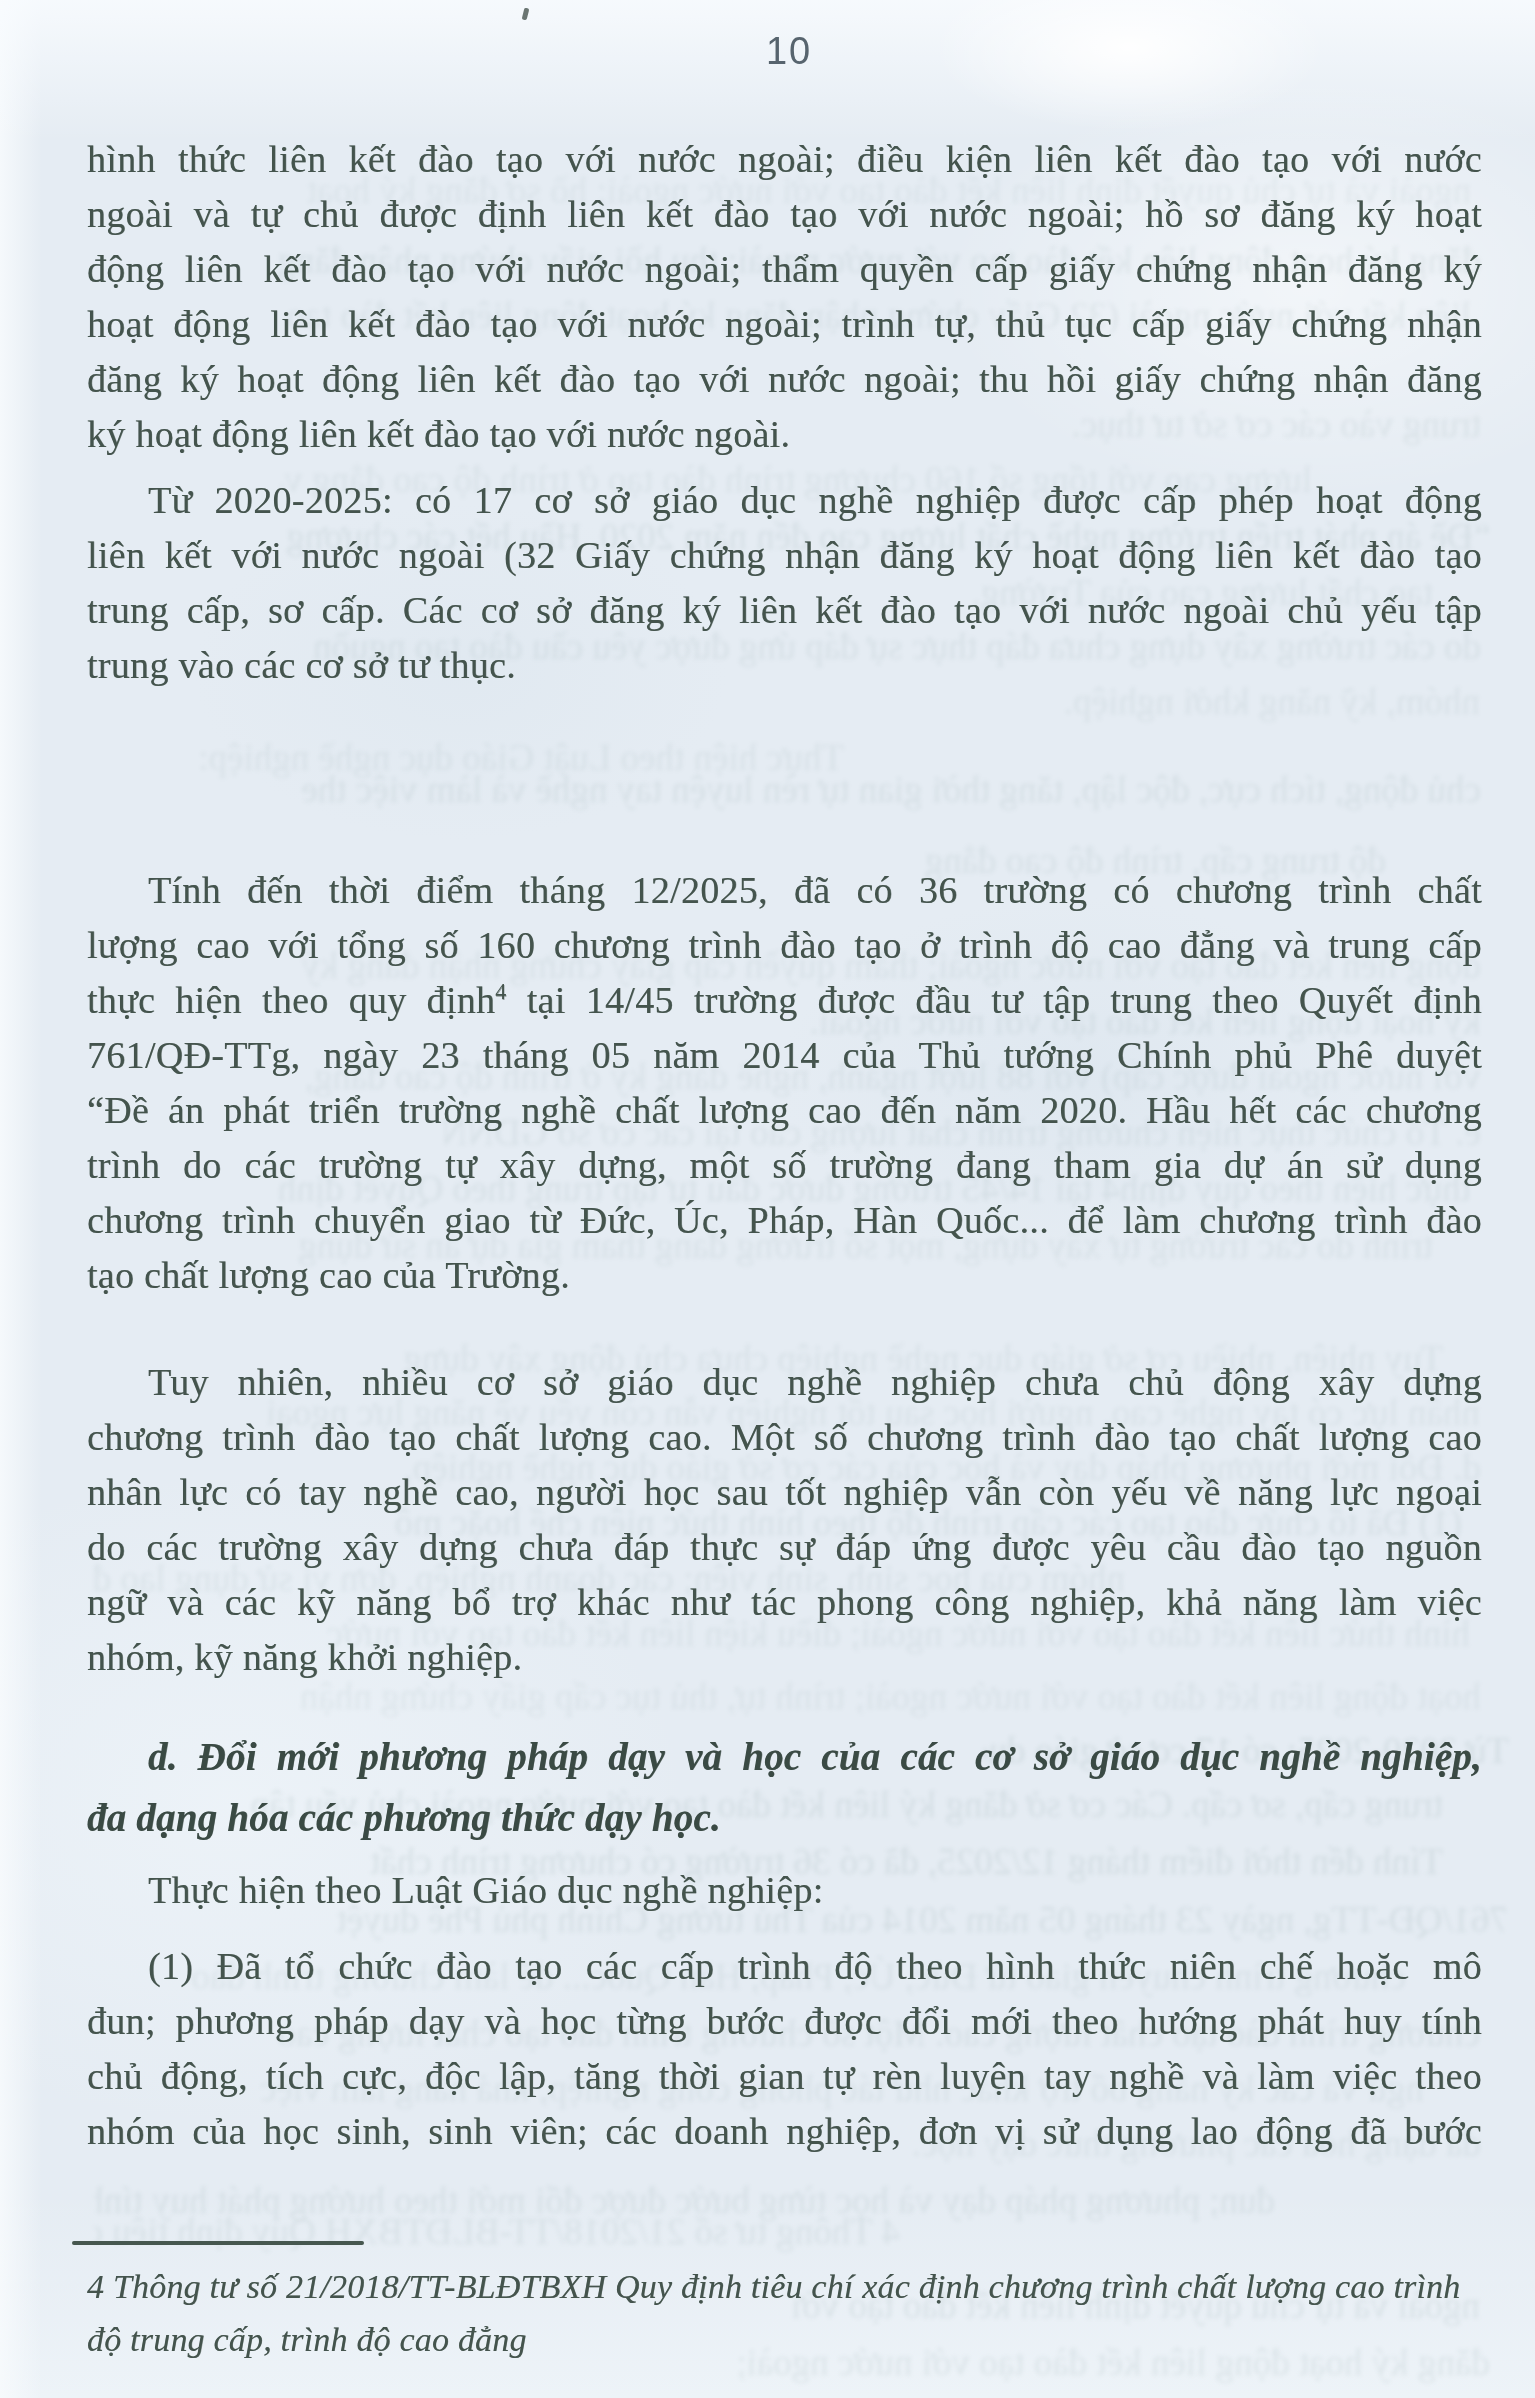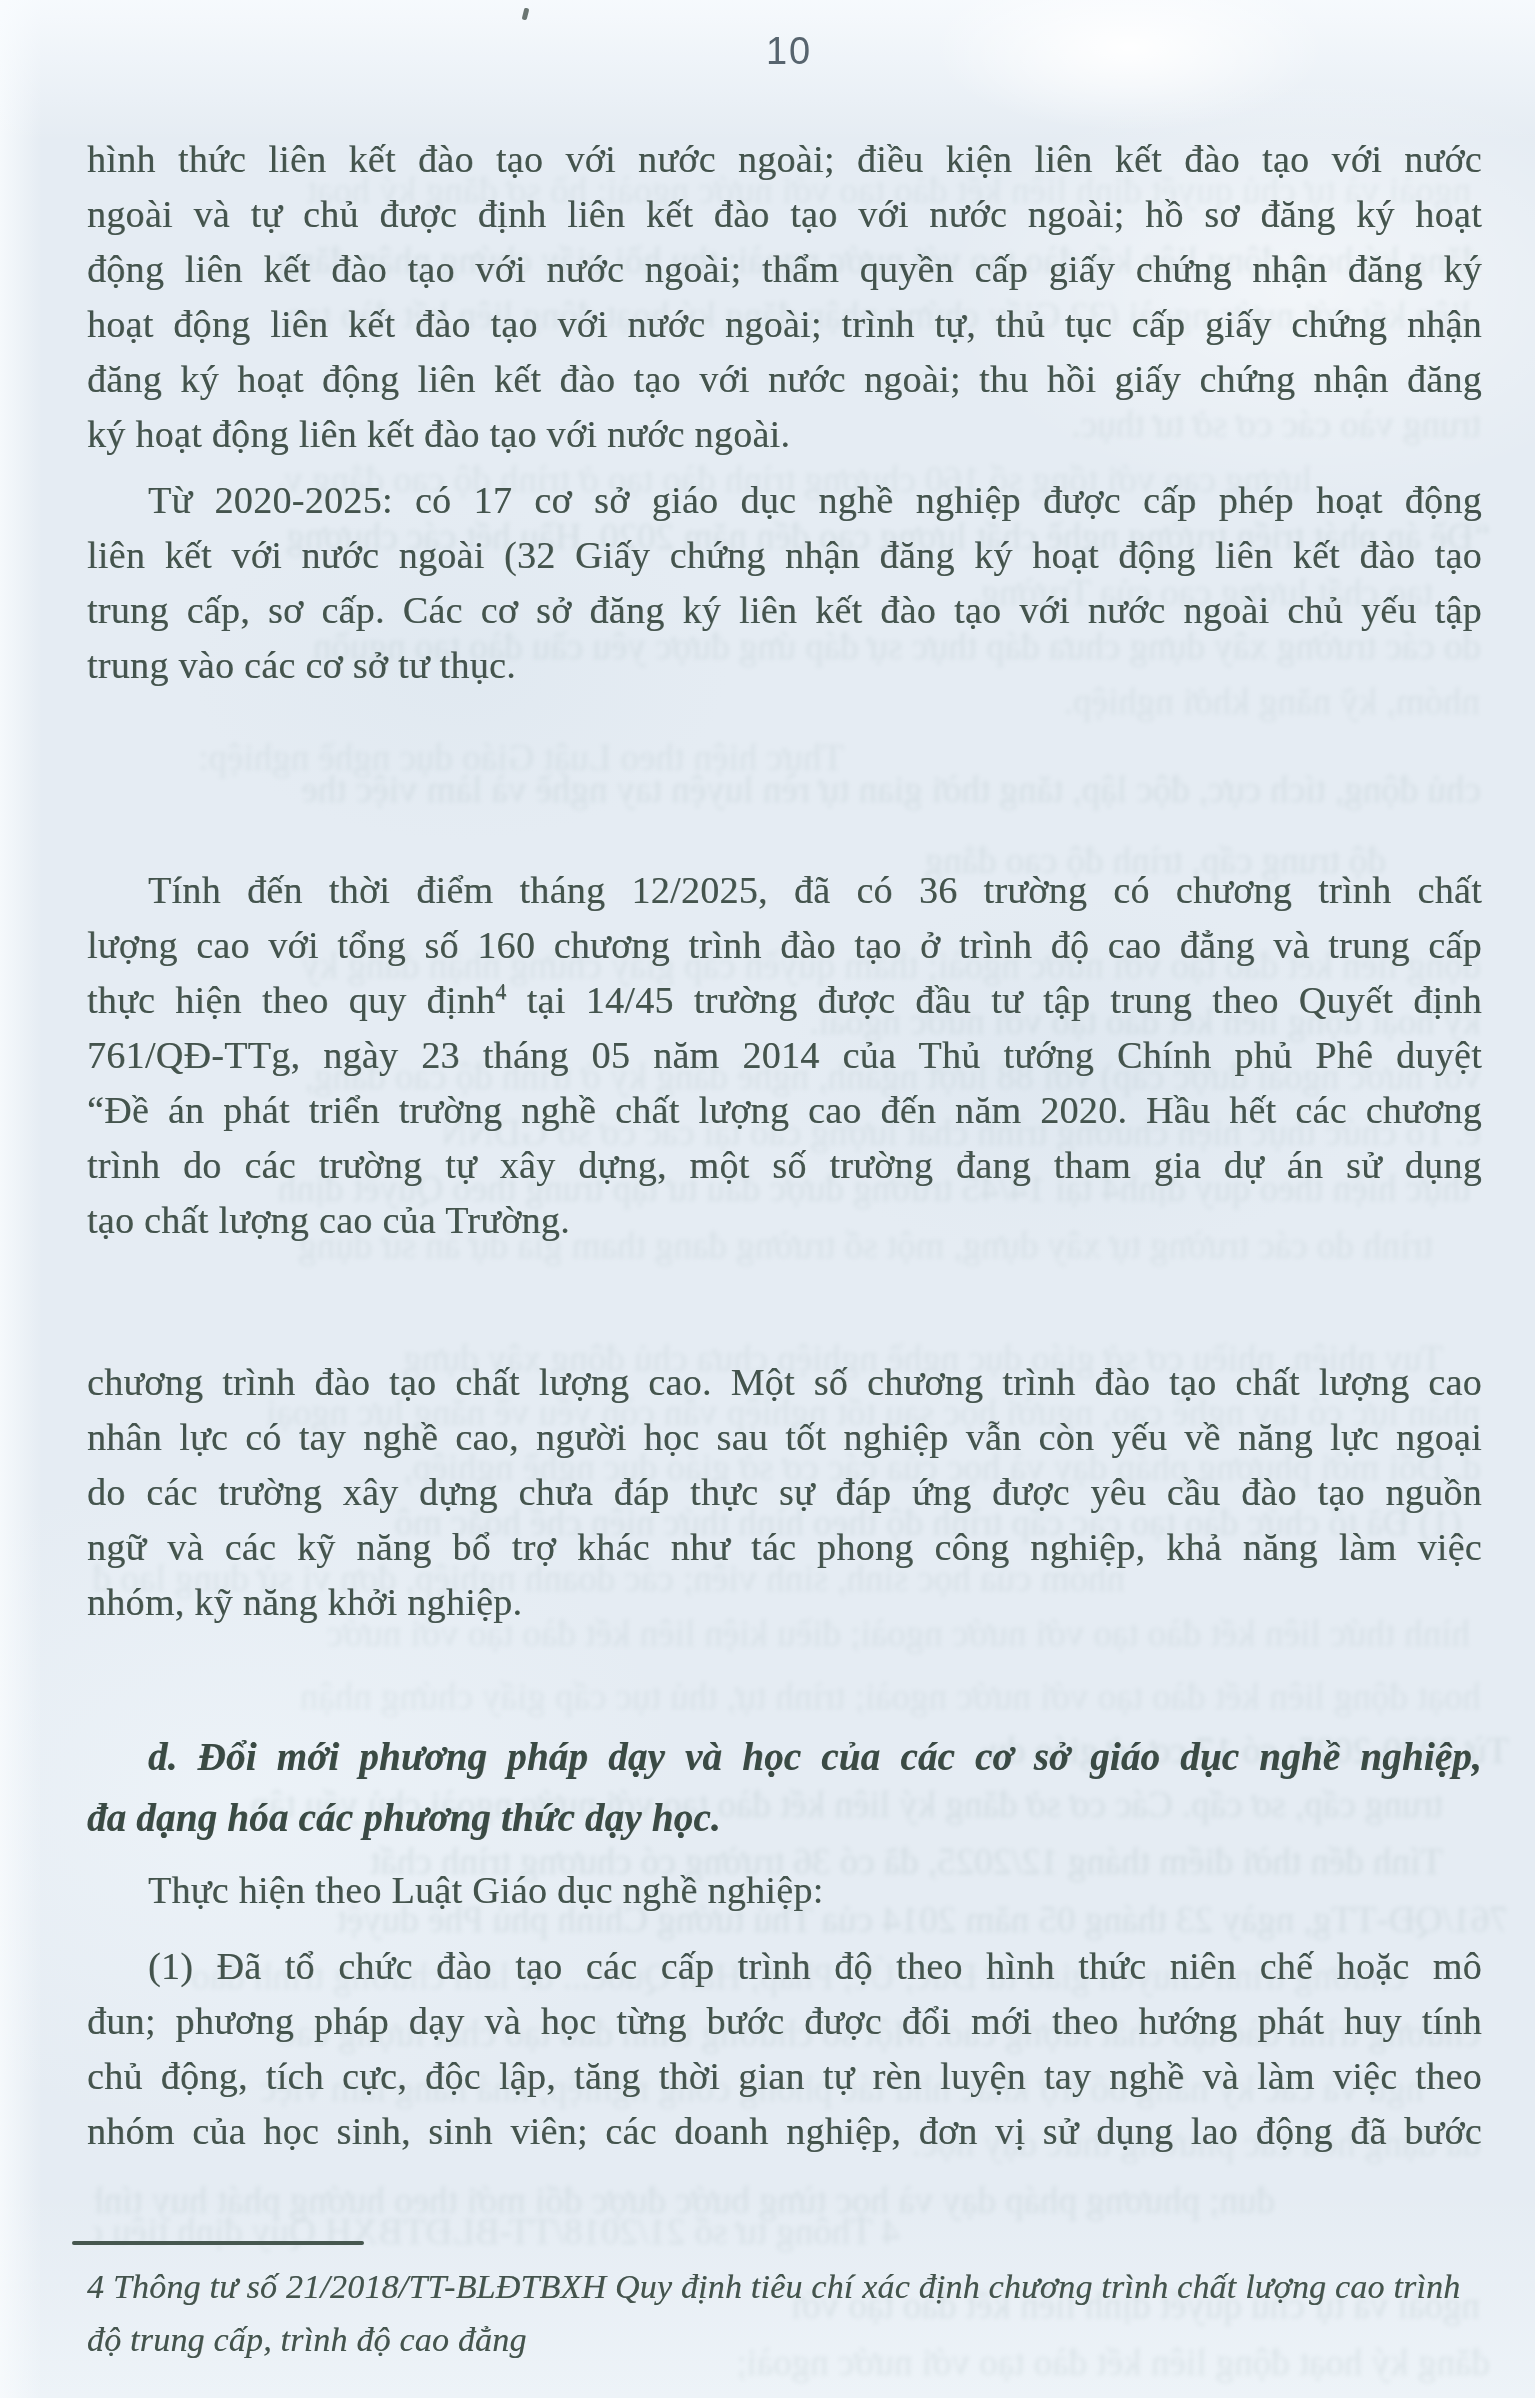--- a/index.html
+++ b/index.html
@@ -121,23 +121,25 @@
         <div class="line">trung cấp, sơ cấp. Các cơ sở đăng ký liên kết đào tạo với nước ngoài chủ yếu tập</div>
         <div class="line last">trung vào các cơ sở tư thục.</div>
       </div>
       <div class="block body" style="top: 863px;">
         <div class="line indent">Tính đến thời điểm tháng 12/2025, đã có 36 trường có chương trình chất</div>
         <div class="line">lượng cao với tổng số 160 chương trình đào tạo ở trình độ cao đẳng và trung cấp</div>
         <div class="line">thực hiện theo quy định<sup>4</sup> tại 14/45 trường được đầu tư tập trung theo Quyết định</div>
         <div class="line">761/QĐ-TTg, ngày 23 tháng 05 năm 2014 của Thủ tướng Chính phủ Phê duyệt</div>
         <div class="line">“Đề án phát triển trường nghề chất lượng cao đến năm 2020. Hầu hết các chương</div>
         <div class="line">trình do các trường tự xây dựng, một số trường đang tham gia dự án sử dụng</div>
+        <div class="line">chương trình chuyển giao từ Đức, Úc, Pháp, Hàn Quốc... để làm chương trình đào</div>
         <div class="line last">tạo chất lượng cao của Trường.</div>
       </div>
       <div class="block body" style="top: 1355px;">
+        <div class="line indent">Tuy nhiên, nhiều cơ sở giáo dục nghề nghiệp chưa chủ động xây dựng</div>
         <div class="line">chương trình đào tạo chất lượng cao. Một số chương trình đào tạo chất lượng cao</div>
         <div class="line">nhân lực có tay nghề cao, người học sau tốt nghiệp vẫn còn yếu về năng lực ngoại</div>
         <div class="line">do các trường xây dựng chưa đáp thực sự đáp ứng được yêu cầu đào tạo nguồn</div>
         <div class="line">ngữ và các kỹ năng bổ trợ khác như tác phong công nghiệp, khả năng làm việc</div>
         <div class="line last">nhóm, kỹ năng khởi nghiệp.</div>
       </div>
       <div class="block heading hd" style="top: 1726px;">
         <div class="line indent">d. Đổi mới phương pháp dạy và học của các cơ sở giáo dục nghề nghiệp,</div>
         <div class="line last">đa dạng hóa các phương thức dạy học.</div>
       </div>

